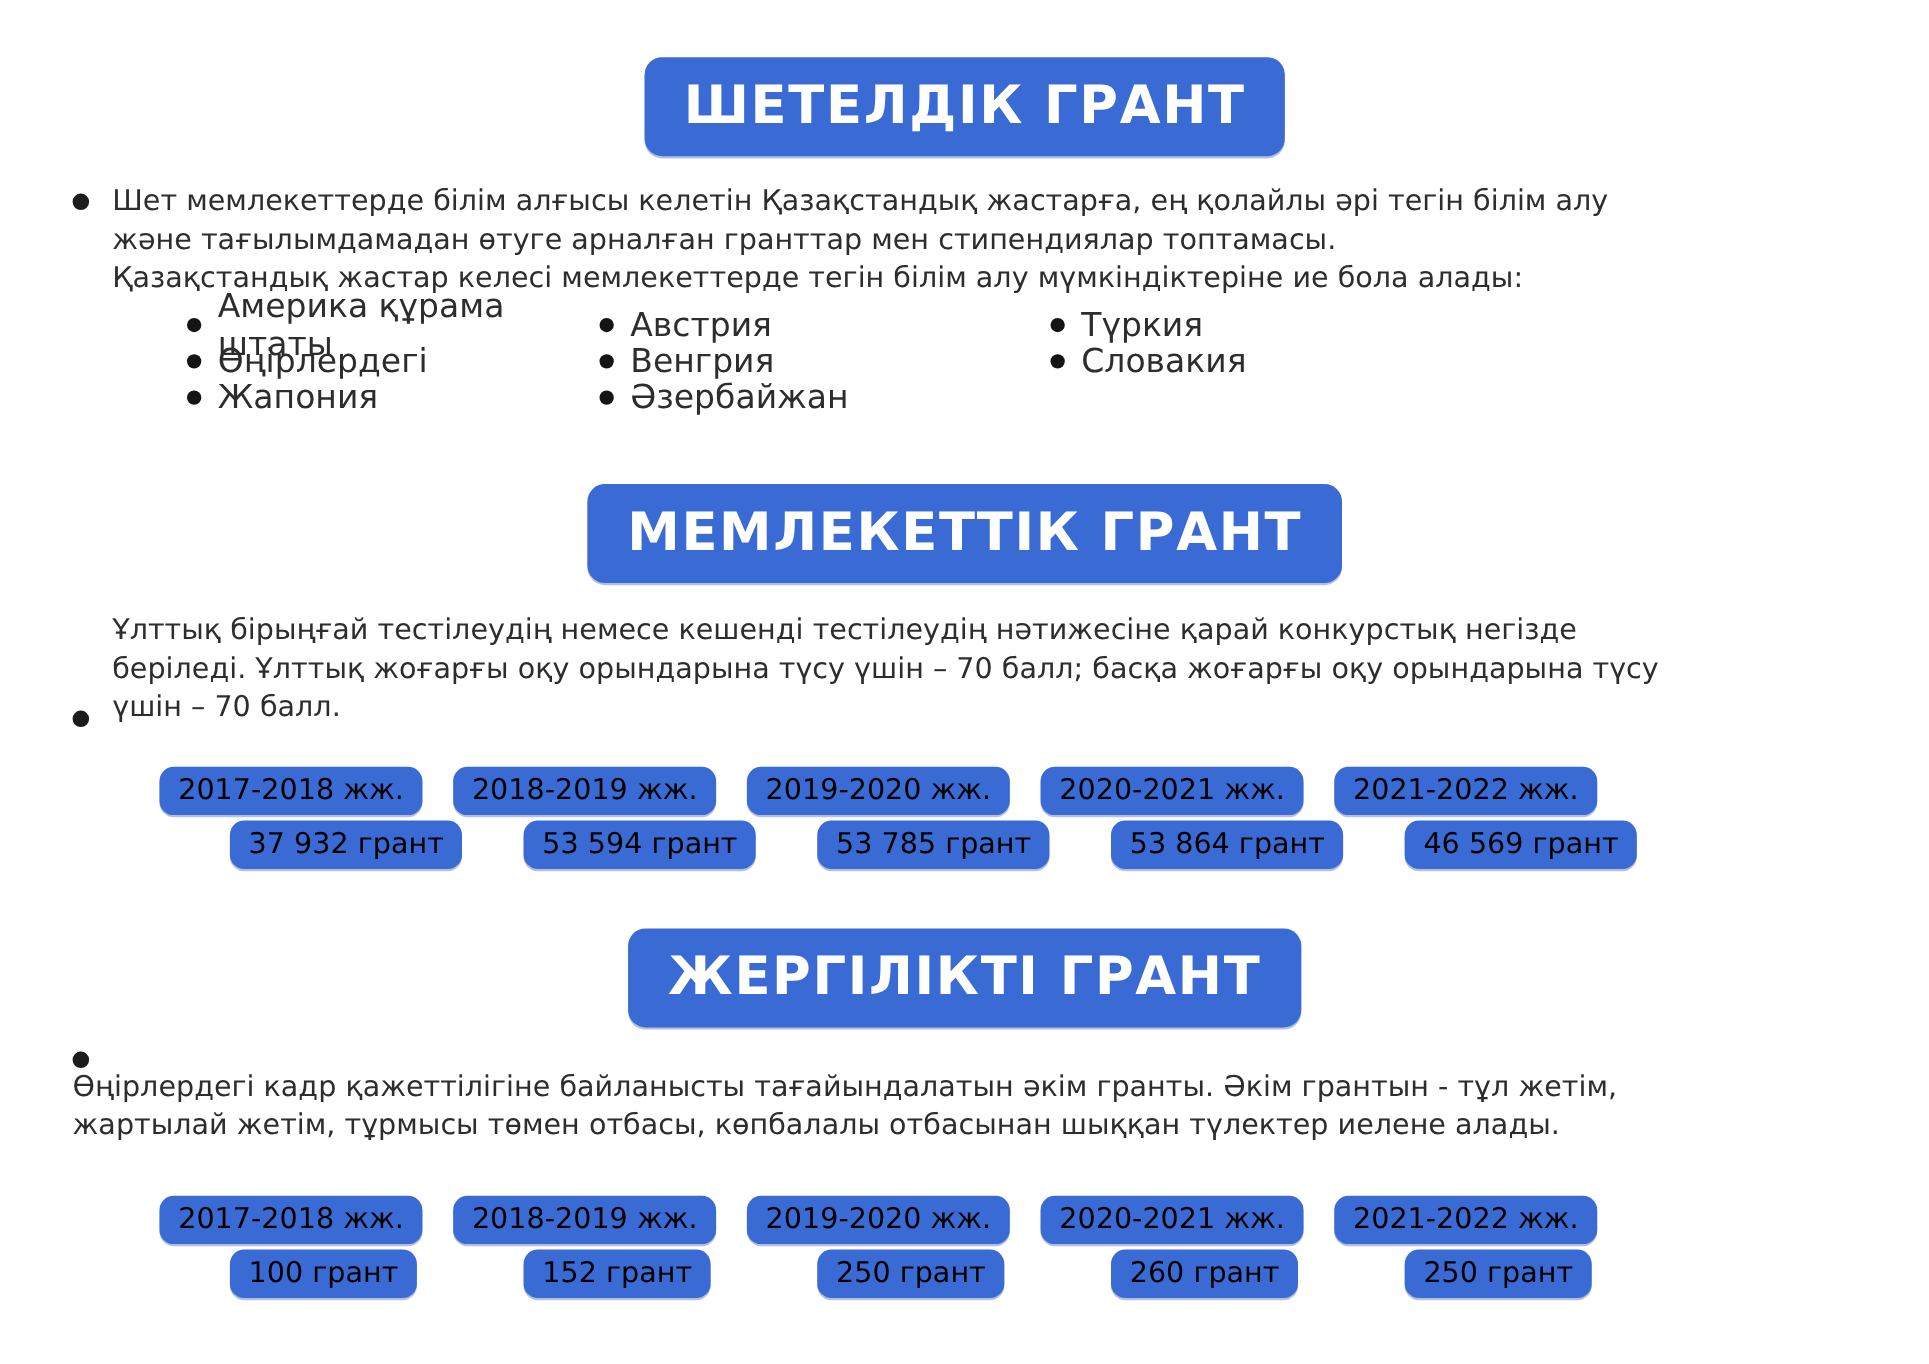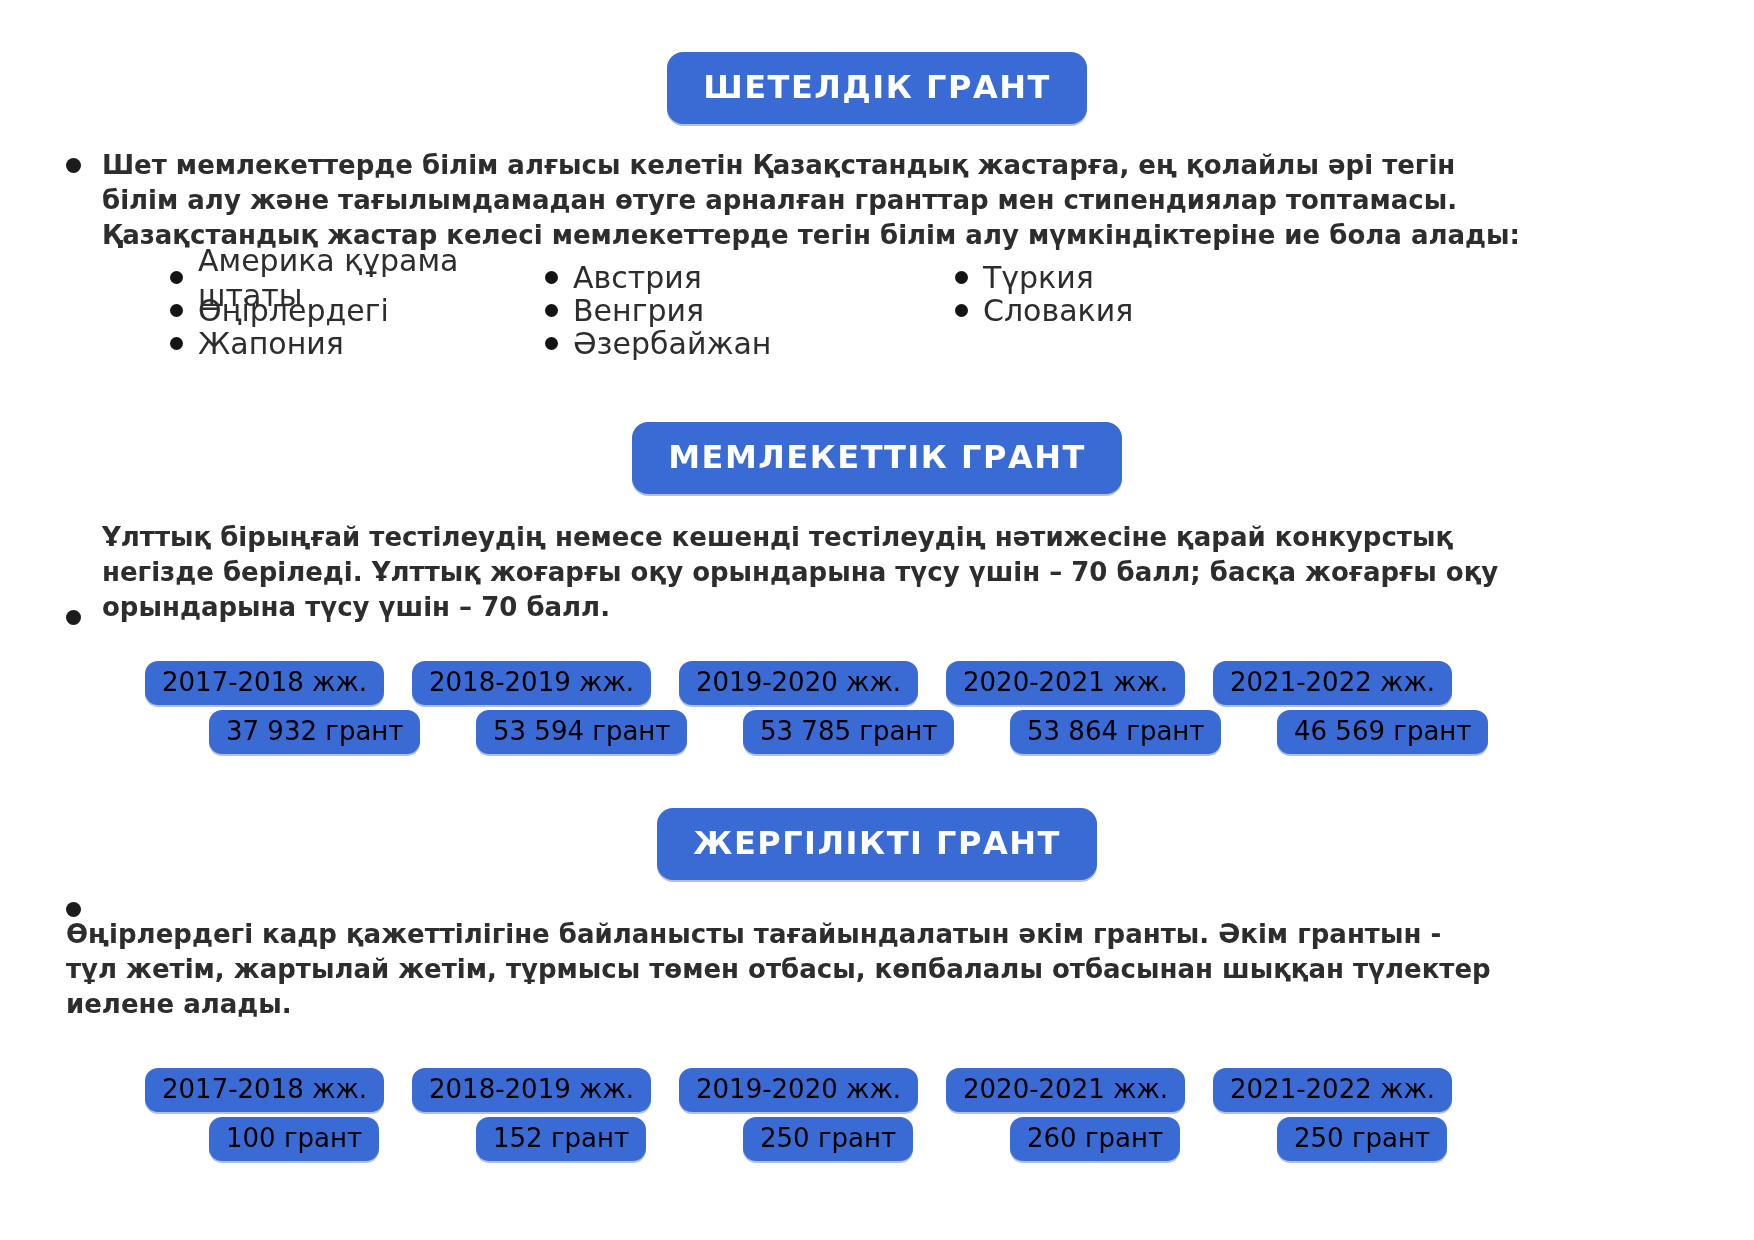--- a/index.html
+++ b/index.html
@@ -11,21 +11,21 @@
     overflow: hidden;
   }
   .page { width: 1754px; height: 1240px; position: relative; }
 
   
   .title-row { text-align: center; }
   .title-badge {
     display: inline-block;
     background: #3a6ad4;
     color: #ffffff;
-    font-size: 32px;
+    font-size: 48px;
     font-weight: 700;
     letter-spacing: 1.5px;
     padding: 16px 36px 18px;
     border-radius: 16px;
     box-shadow: 0 2px 0 rgba(34,74,158,0.35);
   }
   .mt-s1 { margin-top: 52px; }
   .mt-s2 { margin-top: 62px; }
   .mt-s3 { margin-top: 54px; }
 
@@ -41,21 +41,21 @@
   .para1 { margin-top: 24px; }
   .para2 { margin-top: 26px; align-items: flex-end; }
   .para3 { margin-top: 12px; flex-direction: column; }
   .bullet-dot {
     flex: none;
     width: 15px; height: 15px;
     border-radius: 50%;
     background: #1c1c1c;
     margin: 10px 21px 0 0;
   }
-  .para-text { max-width: 1430px; font-weight: bold; }
+  .para-text { max-width: 1430px; }
 
   
   .countries {
     display: flex;
     margin-left: 170px;
     margin-top: 8px;
   }
   .country-col-1 { width: 375px; }
   .country-col-2 { width: 410px; }
   .country-col-3 { width: auto; }

